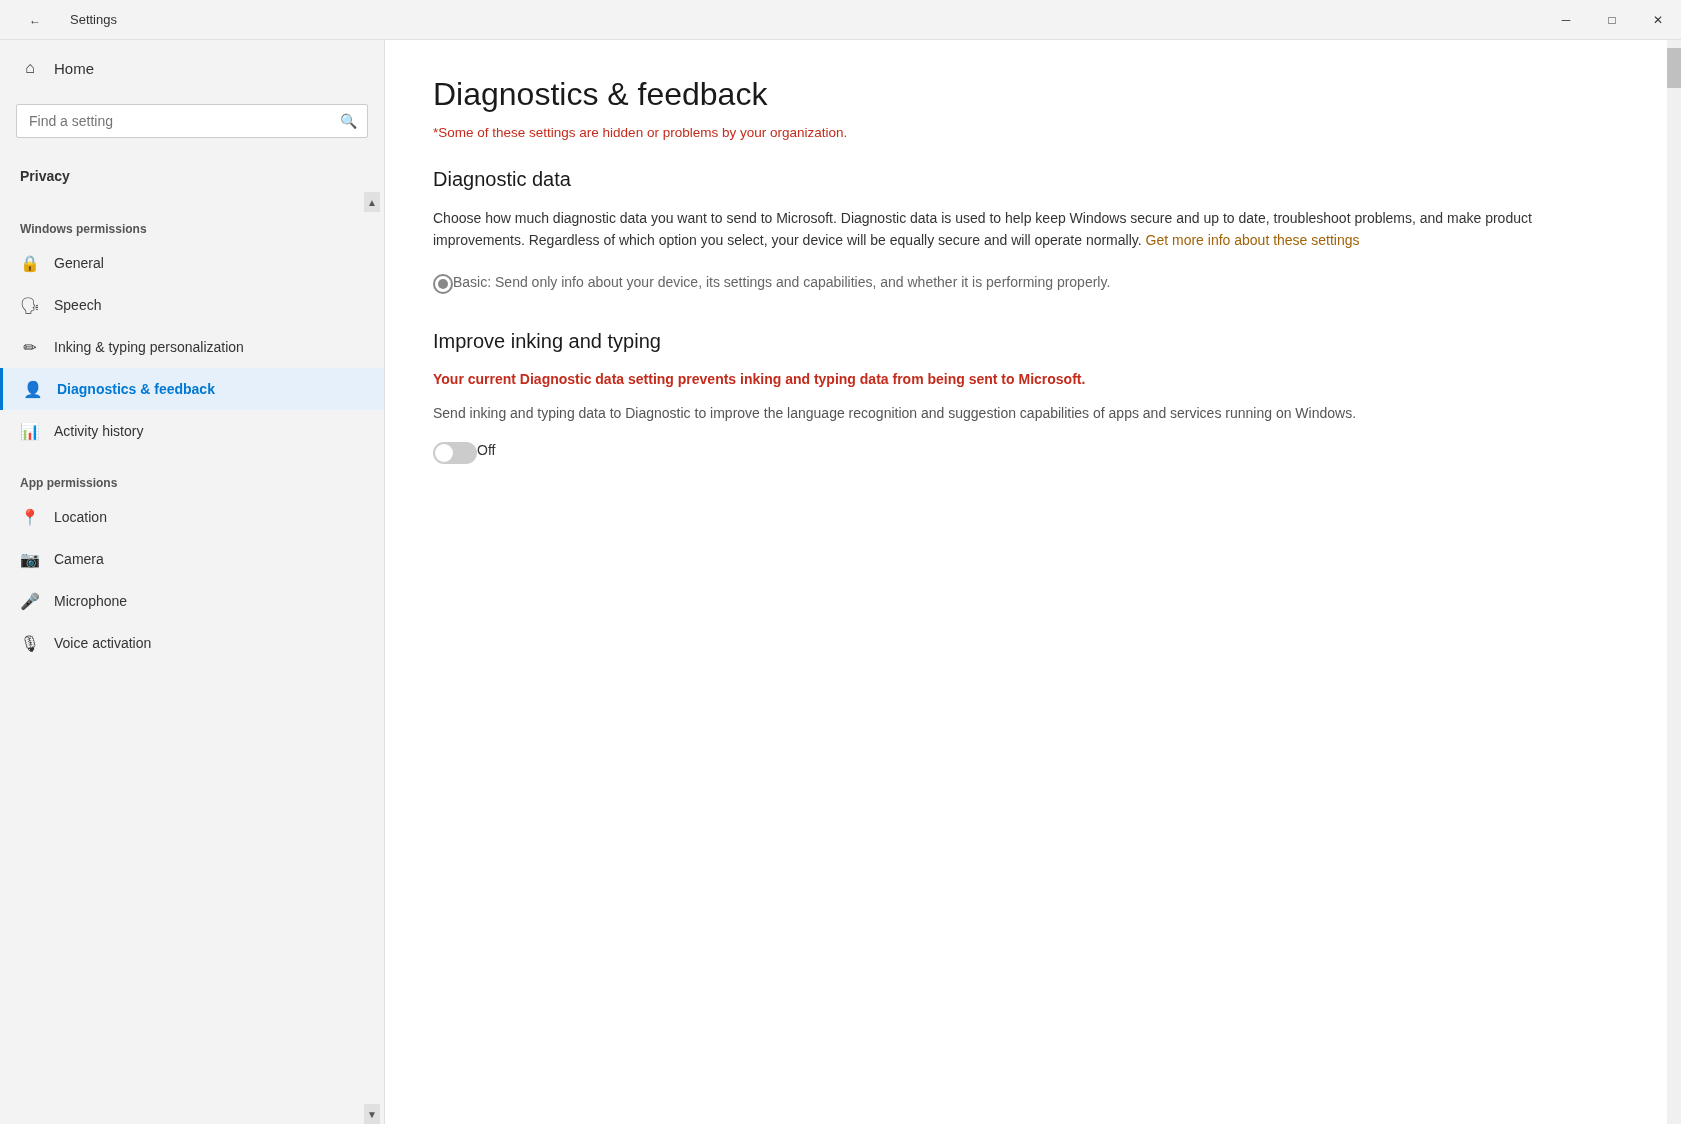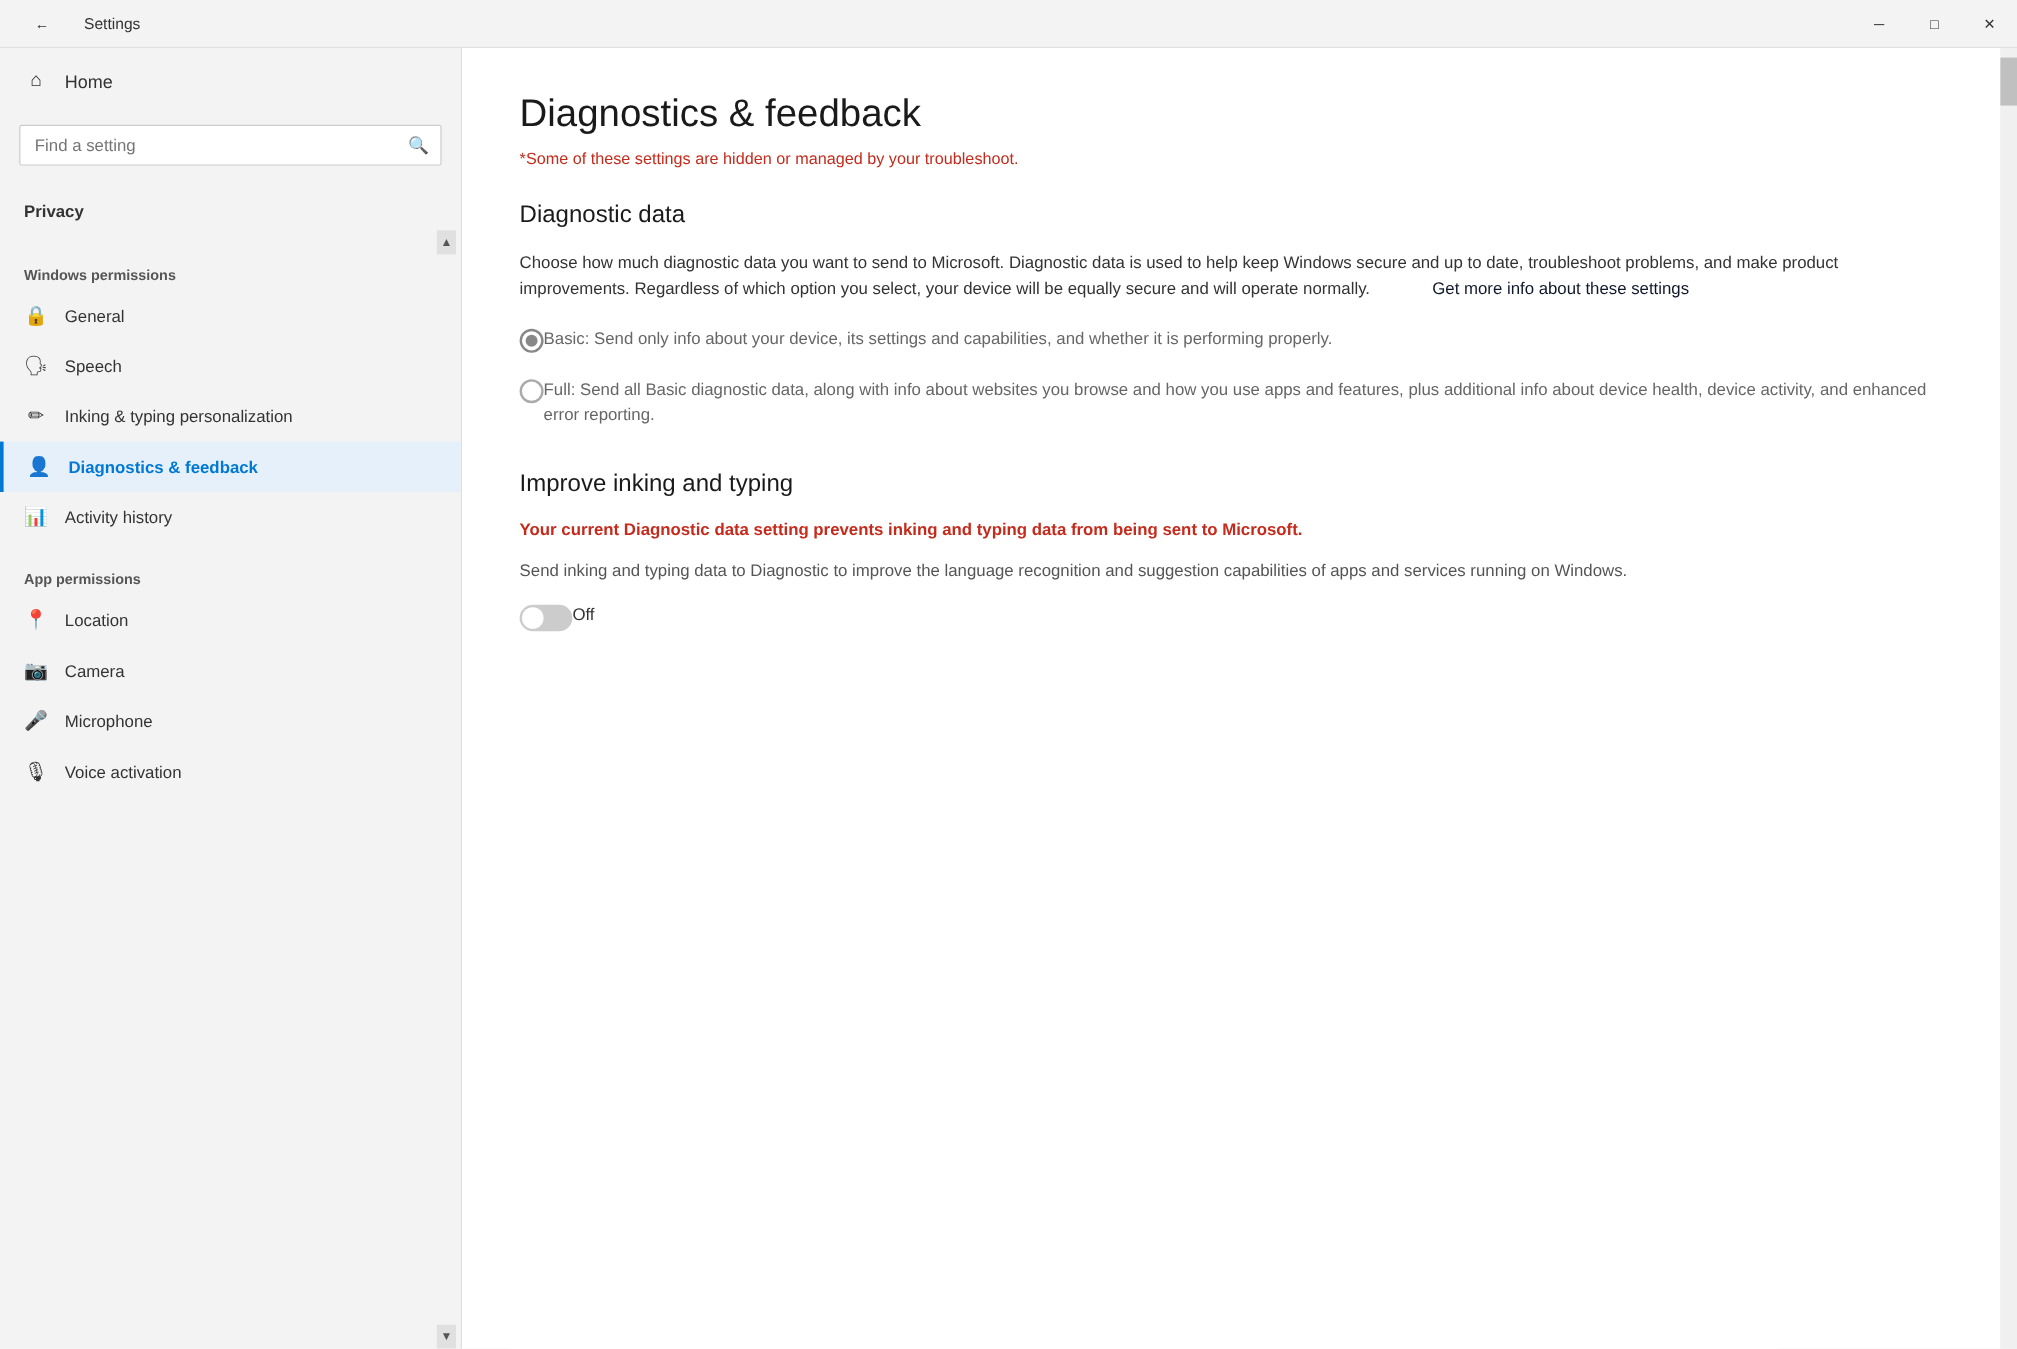--- a/index.html
+++ b/index.html
@@ -135,24 +135,23 @@
     }
 
     .description-text {
       font-size: 14px;
       color: #333;
       line-height: 1.6;
       margin-bottom: 4px;
     }
 
     .link {
-      color: #0f172a;
+      color: #a16207;
       cursor: pointer;
       text-decoration: none;
-      margin-left: 48px;
     }
 
     .radio-group {
       margin-top: 20px;
       display: flex;
       flex-direction: column;
       gap: 20px;
     }
 
     .radio-option {
@@ -345,43 +344,38 @@
     <div style="display:flex; justify-content:flex-end; padding-right:4px; margin-top:auto;">
       <button style="width:16px;height:20px;background:#e0e0e0;border:none;cursor:pointer;font-size:10px;color:#555;display:flex;align-items:center;justify-content:center;">▼</button>
     </div>
 
   </div>
 
   <div class="main-content">
 
     <h1 class="page-title">Diagnostics &amp; feedback</h1>
 
-    <p class="org-warning">*Some of these settings are hidden or managed by your troubleshoot.</p>
+    <p class="org-warning">*Some of these settings are hidden or problems by your organization.</p>
 
     <div>
       <h2 class="section-title">Diagnostic data</h2>
 
       <p class="description-text">
         <span>Choose how much diagnostic data you want to send to Microsoft. Diagnostic data is used to help keep Windows secure and up to date, troubleshoot problems, and make product improvements. Regardless of which option you select, your device will be equally secure and will operate normally.</span>
         <a class="link">Get more info about these settings</a>
       </p>
 
       <div class="radio-group">
 
         <div class="radio-option">
           <div class="radio-circle selected">
           </div>
           <span class="radio-text">Basic: Send only info about your device, its settings and capabilities, and whether it is performing properly.</span>
         </div>
 
-        <div class="radio-option">
-          <div class="radio-circle">
-          </div>
-          <span class="radio-text">Full: Send all Basic diagnostic data, along with info about websites you browse and how you use apps and features, plus additional info about device health, device activity, and enhanced error reporting.</span>
-        </div>
       </div>
     </div>
 
     <div class="section-divider"></div>
 
     <div class="improve-section">
       <h2 class="section-title">Improve inking and typing</h2>
 
       <p class="warning-text">Your current Diagnostic data setting prevents inking and typing data from being sent to Microsoft.</p>
 

